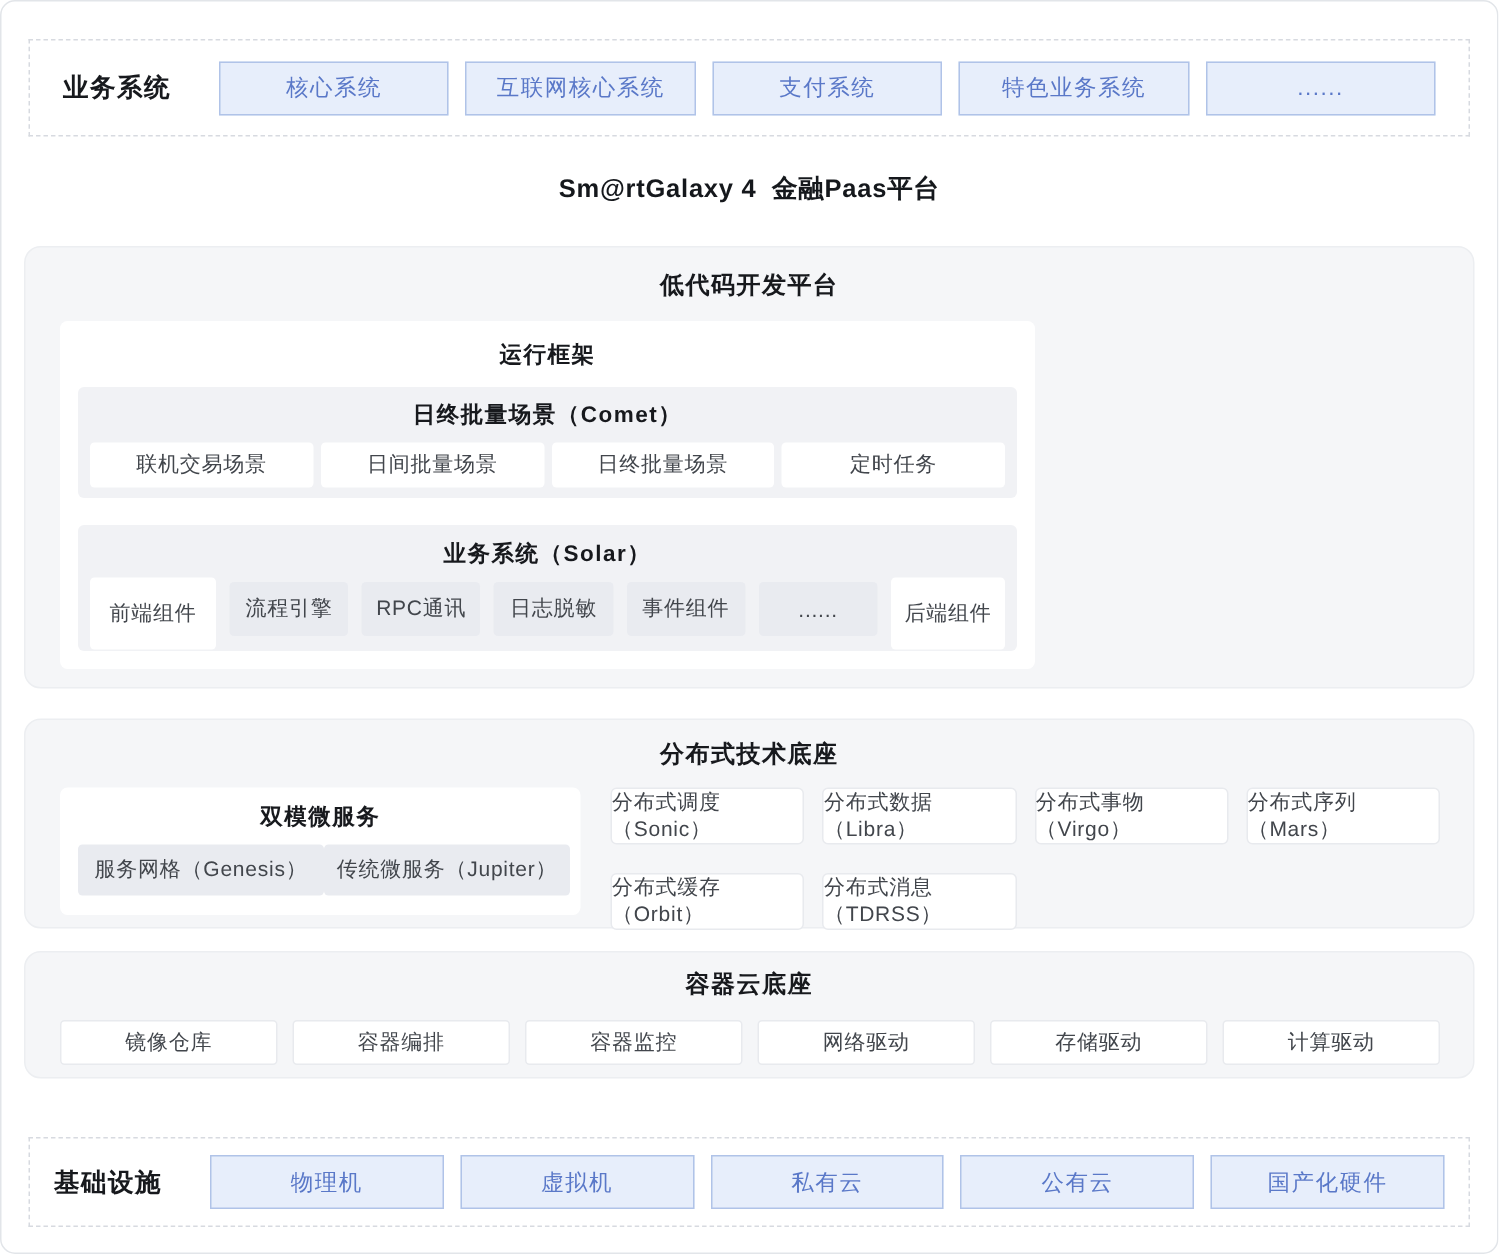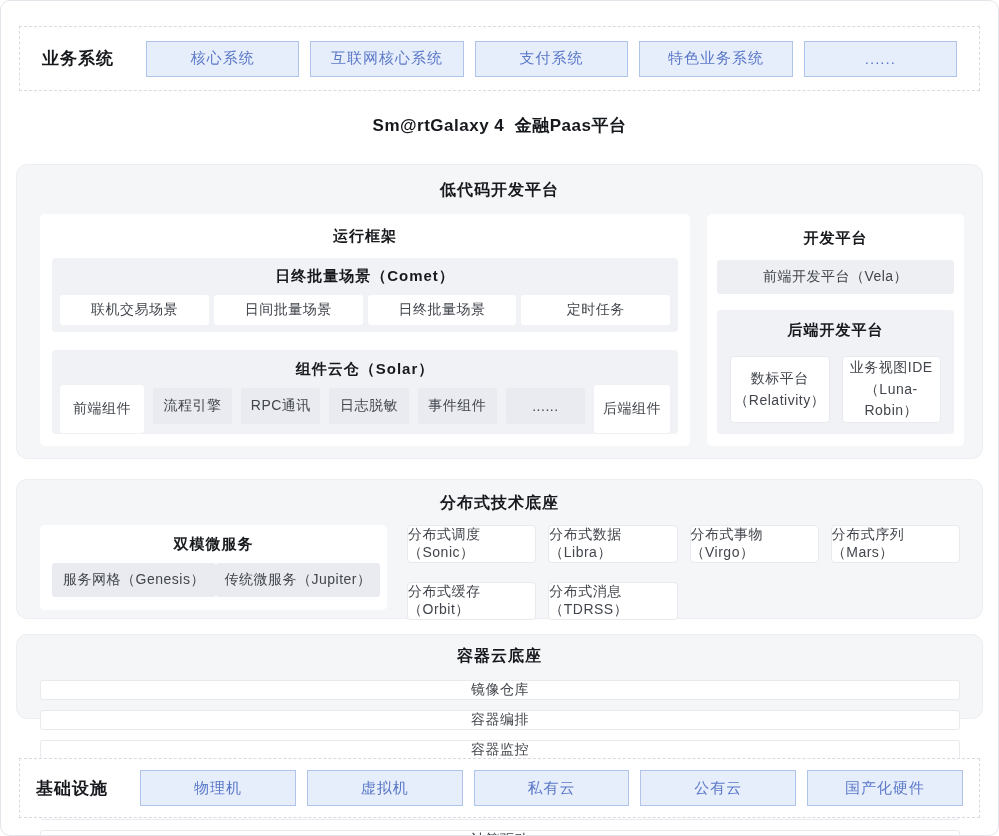--- a/index.html
+++ b/index.html
@@ -89,21 +89,21 @@
   .dual-row{ position:absolute; left:12px; right:7px; top:38px; height:34px; display:flex; }
   .dual-row .chip-gray{ flex:1; }
   .dist-grid{
     position:absolute; left:390px; right:22px; top:45px; height:83px;
     display:grid; grid-template-columns:repeat(4,1fr); grid-template-rows:1fr 1fr; gap:19px 12px;
   }
 
   
   .cc{ top:633px; height:85px; }
   .cc > .section-title{ padding-top:11px; font-size:16px; }
-  .cc-row{ position:absolute; left:23px; right:22px; top:45px; height:30px; display:flex; gap:10px;flex-direction:column; }
+  .cc-row{ position:absolute; left:23px; right:22px; top:45px; height:30px; display:flex; gap:10px; }
   .cc-row .box-white{ flex:1; border-radius:3px; }
 
   .biz-row{ top:25px; }
   .infra-row{ top:757px; height:60px; padding:0 16px; }
 </style>
 </head>
 <body>
 
 <div class="page">
 
@@ -130,50 +130,33 @@
         <div class="section-title">日终批量场景（Comet）</div>
         <div class="comet-row">
           <div class="chip-white">联机交易场景</div>
           <div class="chip-white">日间批量场景</div>
           <div class="chip-white">日终批量场景</div>
           <div class="chip-white">定时任务</div>
         </div>
       </div>
 
       <div class="subpanel solar">
-        <div class="section-title">组件云仓（Solar）</div>
+        <div class="section-title">业务系统（Solar）</div>
         <div class="solar-row">
           <div class="chip-white solar-front">前端组件</div>
           <div class="chip-gray">流程引擎</div>
           <div class="chip-gray">RPC通讯</div>
           <div class="chip-gray">日志脱敏</div>
           <div class="chip-gray">事件组件</div>
           <div class="chip-gray">......</div>
           <div class="chip-white solar-back">后端组件</div>
         </div>
       </div>
     </div>
 
-    <div class="card dev-card">
-      <div class="section-title">开发平台</div>
-      <div class="chip-gray vela-chip">前端开发平台（Vela）</div>
-      <div class="subpanel backend">
-        <div class="section-title">后端开发平台</div>
-        <div class="backend-row">
-          <div class="box-white backend-box">
-            <span>数标平台</span>
-            <span>（Relativity）</span>
-          </div>
-          <div class="box-white backend-box">
-            <span>业务视图IDE</span>
-            <span>（Luna-Robin）</span>
-          </div>
-        </div>
-      </div>
-    </div>
   </div>
 
   <div class="section dist">
     <div class="section-title">分布式技术底座</div>
 
     <div class="card dual-card">
       <div class="section-title">双模微服务</div>
       <div class="dual-row">
         <div class="chip-gray">服务网格（Genesis）</div>
         <div class="chip-gray">传统微服务（Jupiter）</div>

